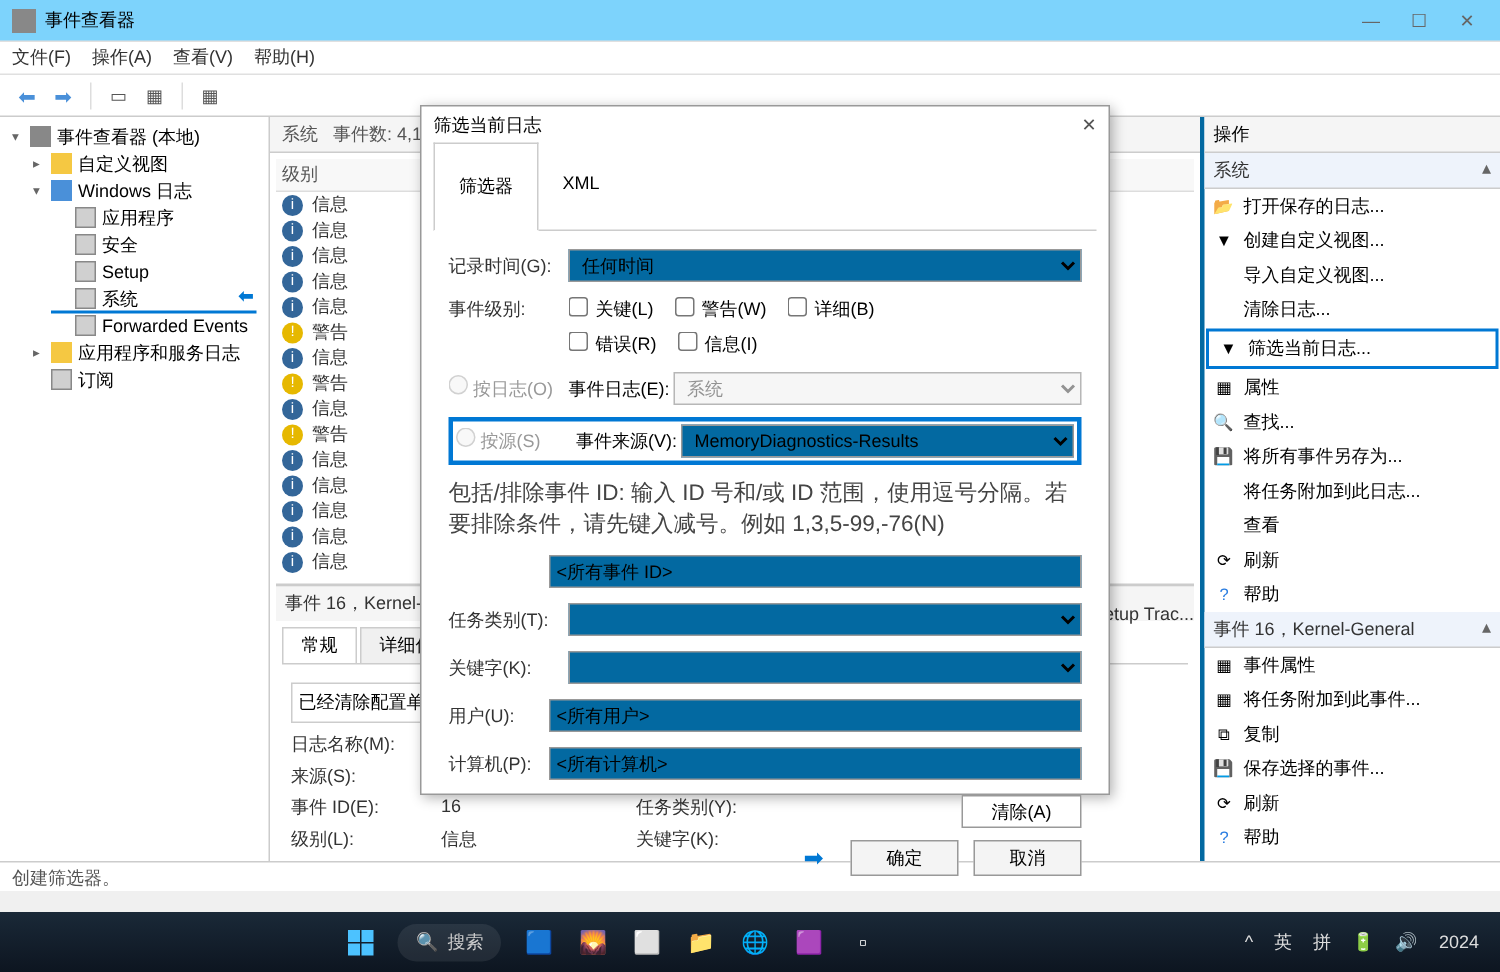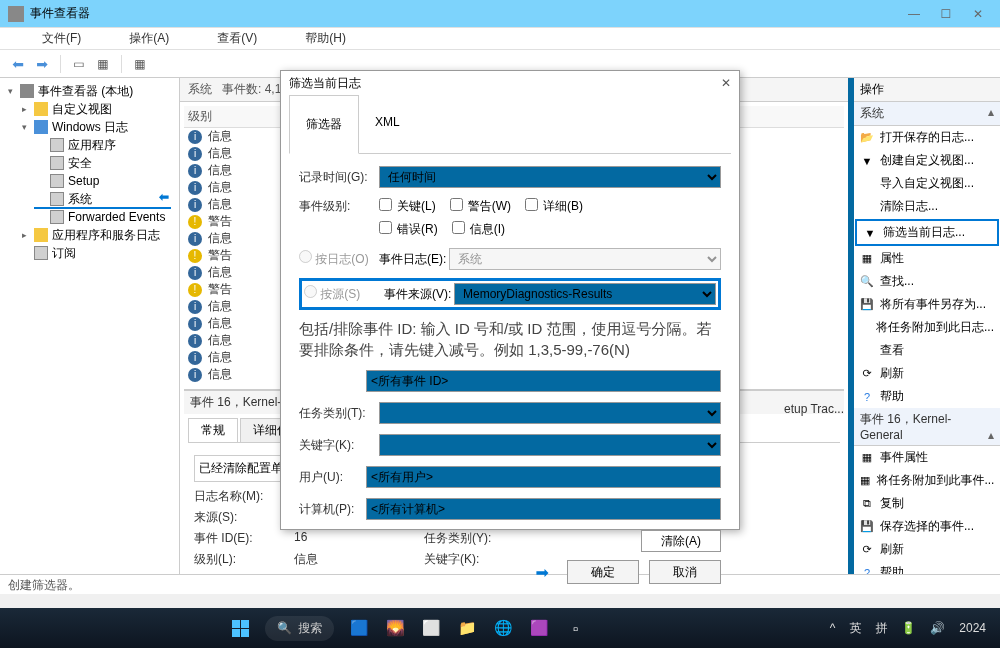--- a/index.html
+++ b/index.html
@@ -4,21 +4,21 @@
 <style>
 * { box-sizing: border-box; margin: 0; padding: 0; font-family: "Microsoft YaHei", sans-serif; font-size: 12px; }
 body { background: #f0f0f0; width: 1000px; height: 648px; overflow: hidden; position: relative; }
 
 .titlebar { height: 28px; background: #7dd3fc; display: flex; align-items: center; padding: 0 8px; border-bottom: 1px solid #e0e0e0; }
 .titlebar .icon { width: 16px; height: 16px; background: #888; margin-right: 6px; }
 .titlebar .controls { margin-left: auto; display: flex; gap: 20px; color: #666; padding-right: 8px; }
 .titlebar .ctrl { width: 12px; text-align: center; cursor: pointer; }
 
 .menubar { height: 22px; background: #fff; display: flex; align-items: center; gap: 14px; padding: 0 8px; color: #333; border-bottom: 1px solid #e0e0e0; }
-.menubar span { cursor: pointer; margin-left: 34px; }
+.menubar span { cursor: pointer; }
 
 .toolbar { height: 28px; background: #fff; display: flex; align-items: center; gap: 4px; padding: 0 8px; border-bottom: 1px solid #ccc; }
 .tbtn { width: 20px; height: 20px; display: flex; align-items: center; justify-content: center; color: #555; cursor: pointer; }
 .arrow-left { color: #4a90d9; font-size: 14px; }
 .arrow-right { color: #4a90d9; font-size: 14px; }
 .sep { width:1px; height:18px; background:#ddd; margin:0 4px; }
 
 .main { display: flex; height: 510px; background: #fff; }
 .tree { width: 180px; border-right: 1px solid #ccc; padding: 4px; overflow: hidden; }
 .tree-item { display: flex; align-items: center; height: 18px; padding-left: 4px; cursor: pointer; white-space: nowrap; }
@@ -48,21 +48,21 @@
 .detail-pane { border-top: 2px solid #ccc; margin-top: 6px; height: 180px; overflow:hidden; }
 .detail-hdr { background: #f5f5f5; padding: 3px 6px; color: #333; }
 .detail-tabs { display:flex; border-bottom:1px solid #ccc; margin:4px 4px 0; }
 .detail-tab { padding: 3px 12px; border:1px solid #ccc; border-bottom:none; background:#fff; margin-right:2px; cursor:pointer; }
 .detail-tab.active { background:#fff; }
 .detail-tab.inactive { background:#f0f0f0; }
 .detail-content { padding: 6px 10px; }
 .detail-msg { border:1px solid #ccc; padding:4px; margin:6px 0; width: 480px; }
 .detail-grid { display:grid; grid-template-columns: 90px 120px 80px 100px; row-gap:4px; column-gap:10px; color:#333; }
 
-.actions { width: 152px; border-left: 6px solid #0369a1; display:flex; flex-direction:column; }
+.actions { width: 200px; border-left: 3px solid #0369a1; display:flex; flex-direction:column; }
 .actions-hdr { background:#f5f5f5; padding:3px 6px; border-bottom:1px solid #ccc; }
 .act-section { background:#eef3fb; padding:3px 6px; color:#333; border-bottom:1px solid #ccc; position:relative; }
 .act-section .caret { position:absolute; right:6px; color:#666; }
 .act-item { display:flex; align-items:center; padding:3px 6px; cursor:pointer; gap:6px; white-space:nowrap; overflow:hidden; }
 .act-icon { width:14px; height:14px; display:inline-flex; align-items:center; justify-content:center; font-size:11px; }
 .act-highlight { border:2px solid #0078d4; margin:1px; }
 
 .dialog { position:absolute; left:280px; top:70px; width:460px; height:460px; background:#fff; border:1px solid #999; box-shadow: 2px 2px 8px rgba(0,0,0,.3); z-index:100; }
 .dlg-title { height:24px; display:flex; align-items:center; padding:0 8px; }
 .dlg-title .x { margin-left:auto; cursor:pointer; color:#555; }

